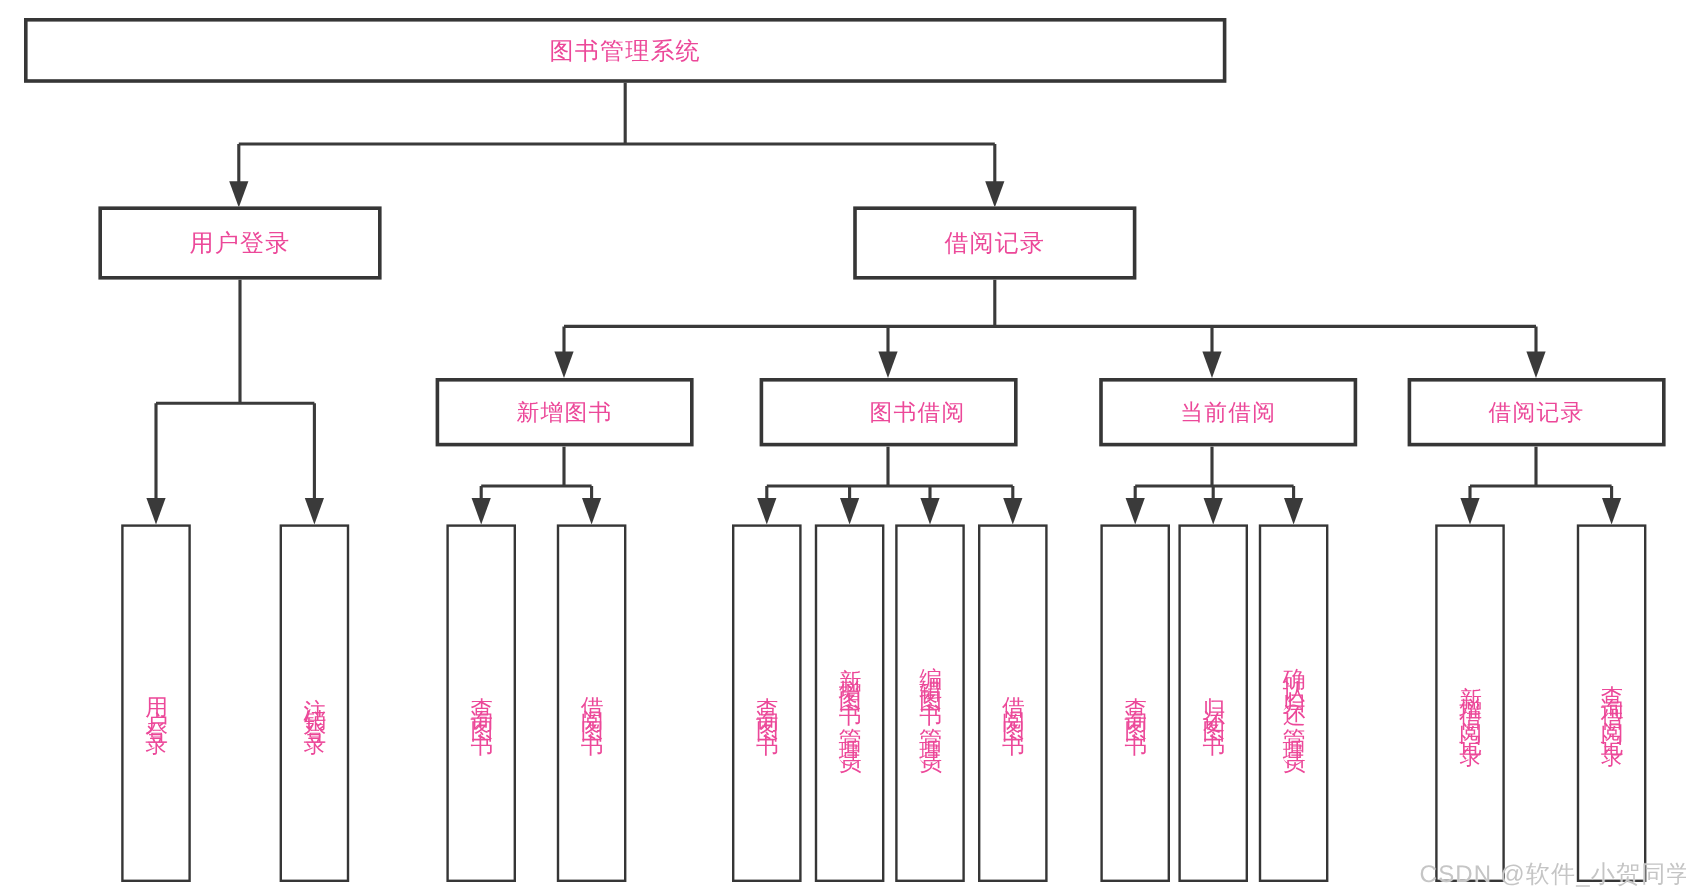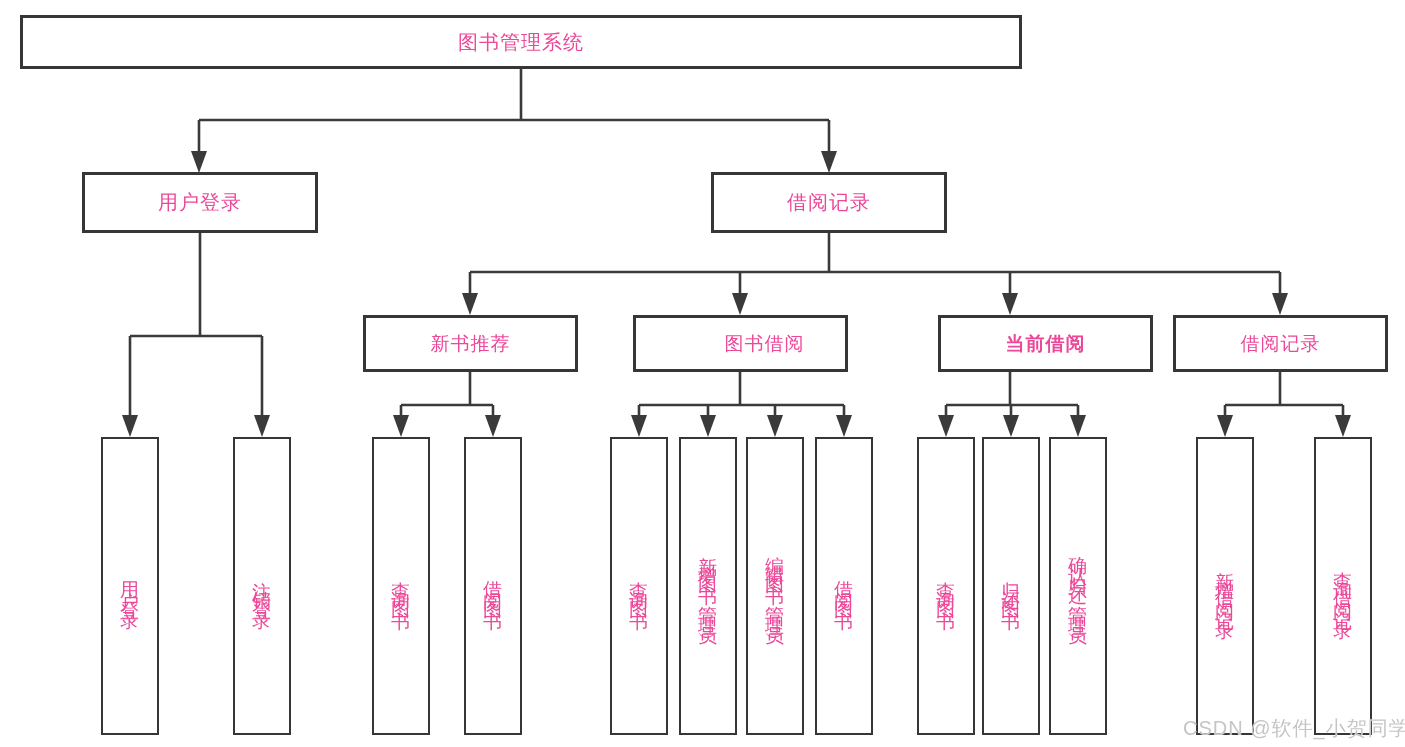--- a/index.html
+++ b/index.html
@@ -48,21 +48,21 @@
   .node-l2.p1 { left: 711px; }
 
   .node-l3 {
     top: 315px;
     width: 215px; height: 57px;
     font-size: 19px;
     letter-spacing: 1px;
   }
   .node-l3.p0 { left: 363px; }
   .node-l3.p1 { left: 633px; padding-left: 48px; }
-  .node-l3.p2 { left: 938px; font-weight: bold; }
+  .node-l3.p2 { left: 916px; }
   .node-l3.p3 { left: 1173px; align-items: center; }
 
   .node-leaf {
     top: 437px;
     width: 58px; height: 298px;
     border-width: 2.5px;
   }
   .node-leaf .vtext {
     writing-mode: vertical-rl;
     text-orientation: mixed;
@@ -151,21 +151,21 @@
   </div>
 
   <div class="node node-l2 p0">
     <span>用户登录</span>
   </div>
   <div class="node node-l2 p1">
     <span>借阅记录</span>
   </div>
 
   <div class="node node-l3 p0">
-    <span>新书推荐</span>
+    <span>新增图书</span>
   </div>
   <div class="node node-l3 p1">
     <span>图书借阅</span>
   </div>
   <div class="node node-l3 p2">
     <span>当前借阅</span>
   </div>
   <div class="node node-l3 p3">
     <span>借阅记录</span>
   </div>

